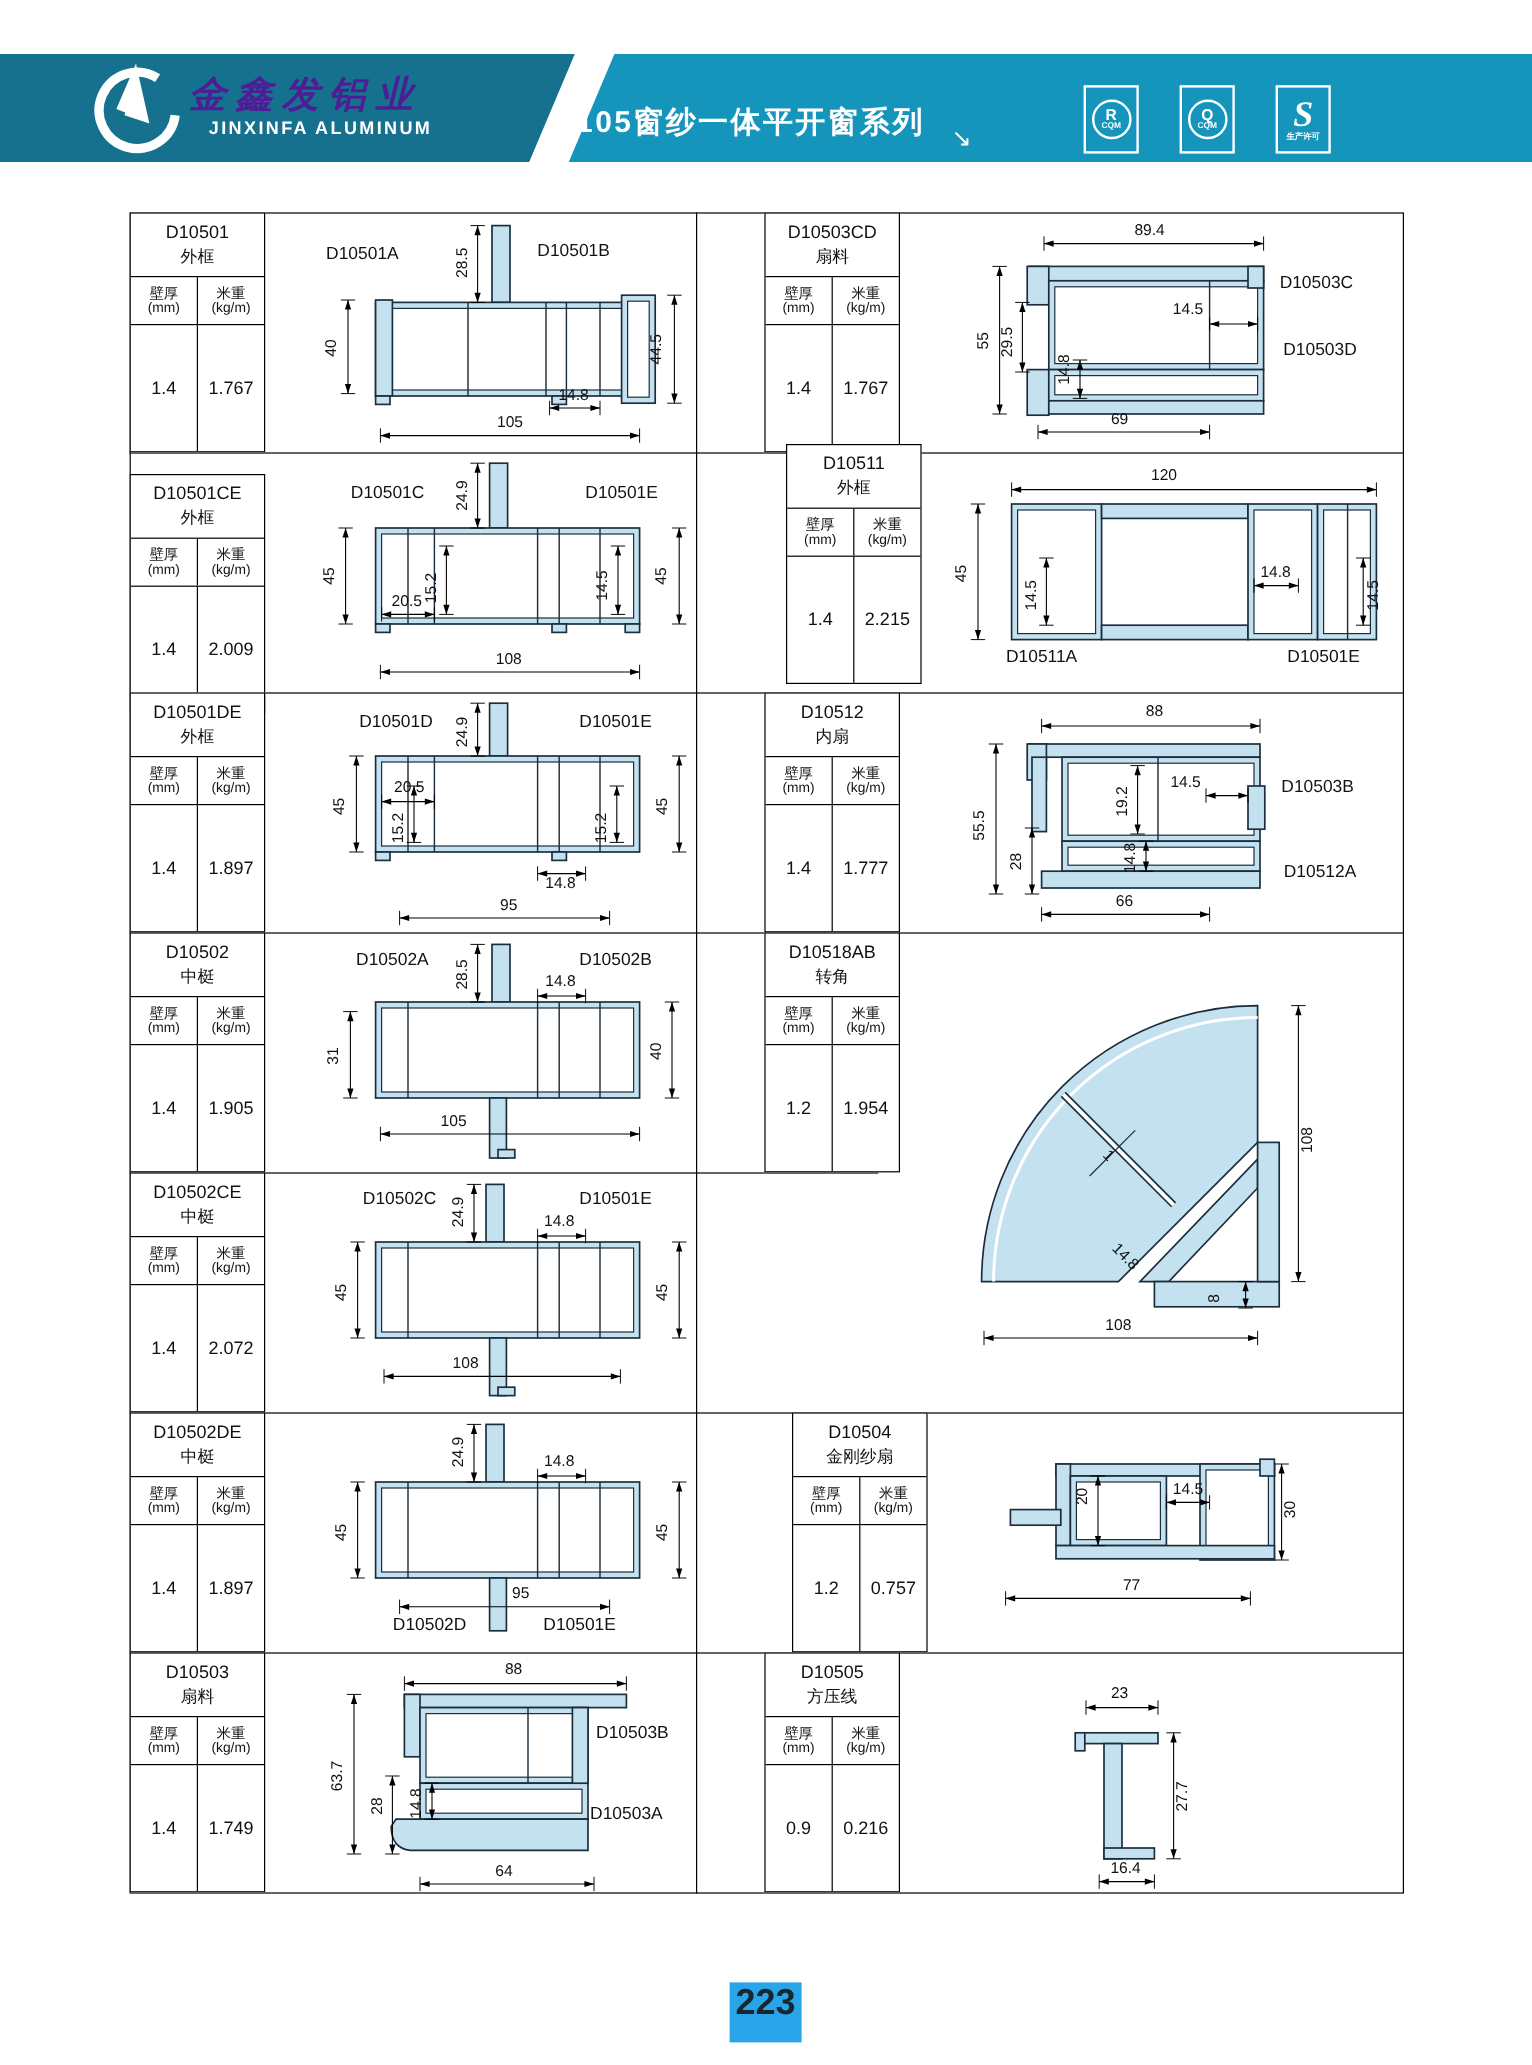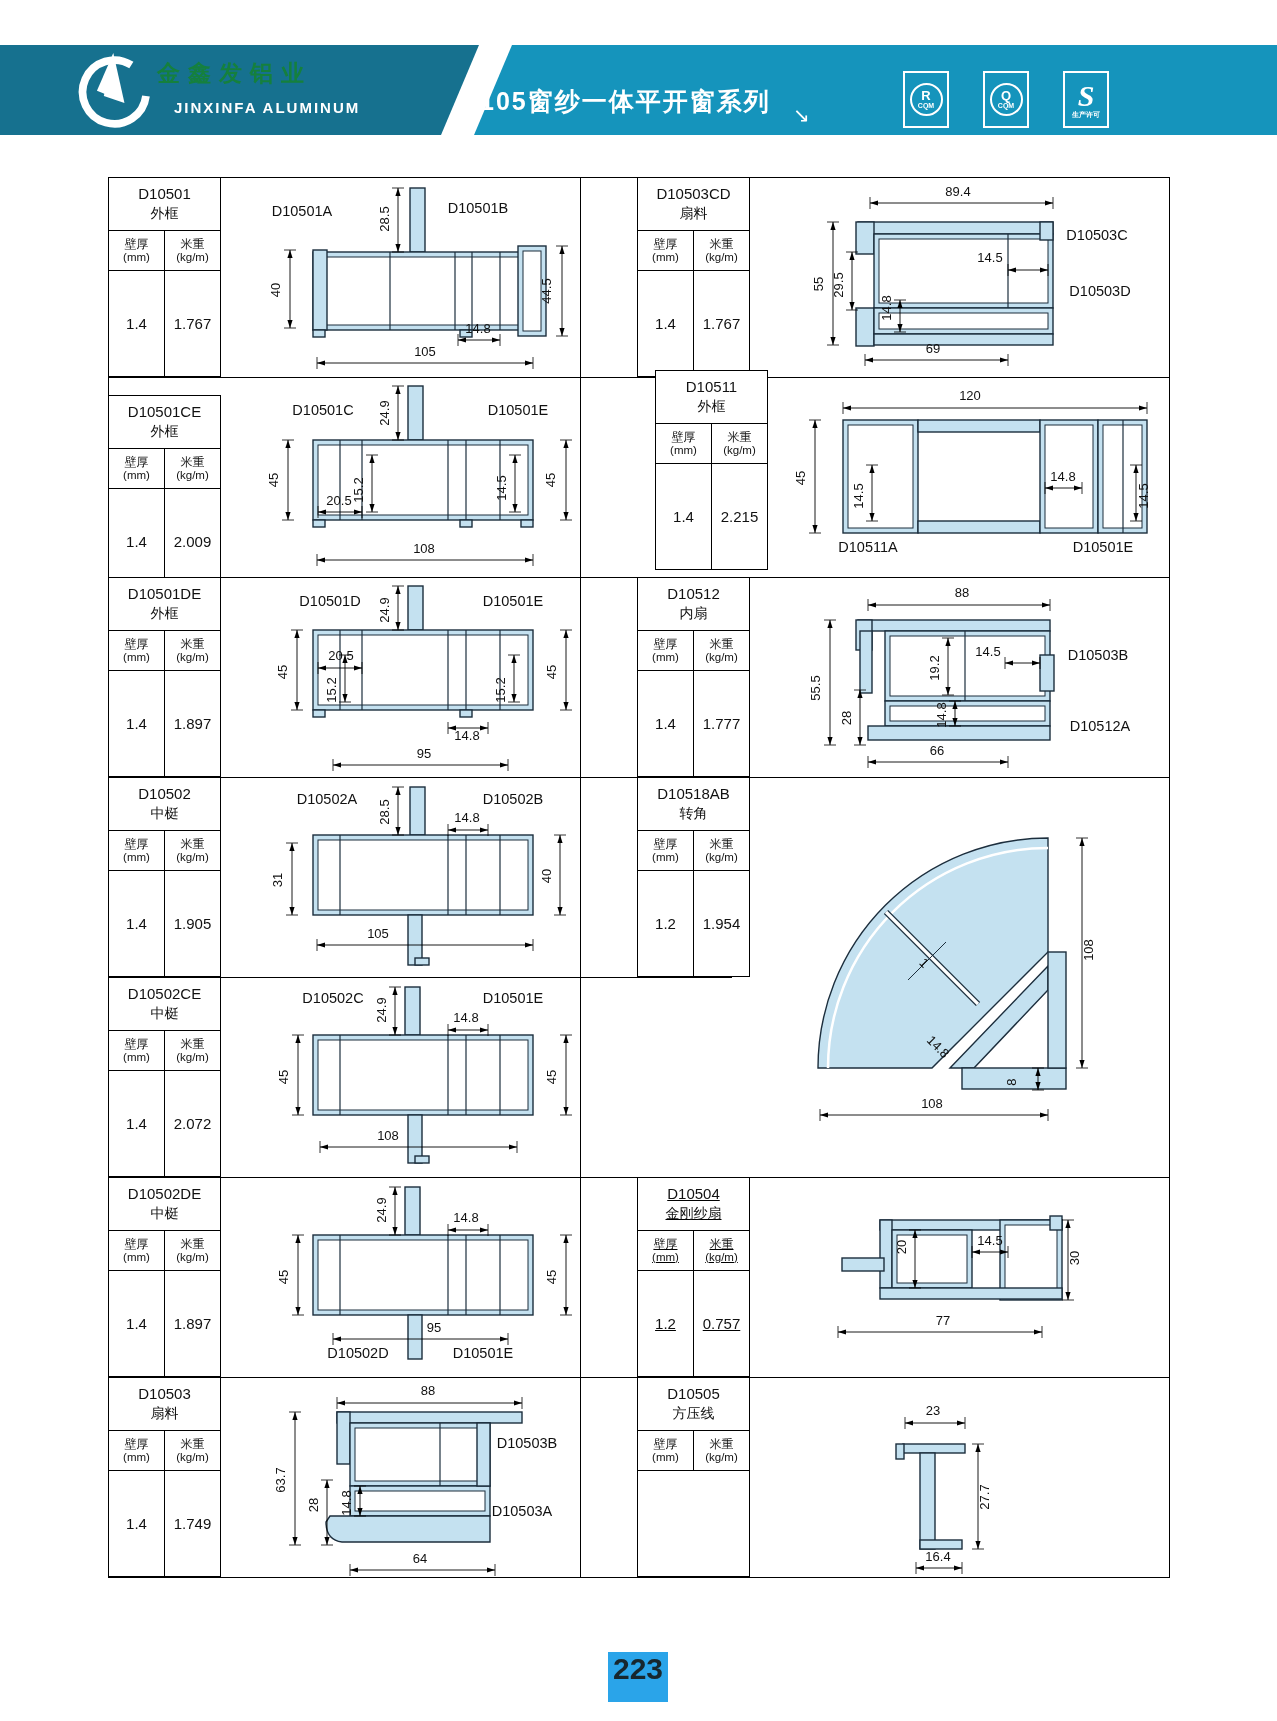--- a/index.html
+++ b/index.html
@@ -5,22 +5,22 @@
   html,body{margin:0;padding:0;background:#e8e8e8;}
   .page{position:relative;width:1277px;height:1721px;background:#fff;margin:0 auto;
         font-family:"Liberation Sans","DejaVu Sans",sans-serif;overflow:hidden;}
   
   .band{position:absolute;left:0;top:45px;width:1277px;height:90px;}
   .band-dark{position:absolute;inset:0;background:#16718f;
              clip-path:polygon(0 0,479px 0,441px 100%,0 100%);}
   .band-light{position:absolute;inset:0;background:#1594bc;
              clip-path:polygon(512px 0,100% 0,100% 100%,474px 100%);}
   .emblem{position:absolute;left:66px;top:6px;}
-  .brand-cn{position:absolute;left:157px;top:13px;color:#15803d;font-size:23px;font-weight:bold;
-            letter-spacing:8px;white-space:nowrap;}
+  .brand-cn{position:absolute;left:157px;top:13px;color:#4c1d95;font-size:31px;font-weight:bold;
+            letter-spacing:8px;white-space:nowrap;font-style:italic;}
   .brand-en{position:absolute;left:174px;top:54px;color:#fff;font-size:15px;font-weight:bold;
             letter-spacing:2px;white-space:nowrap;}
   .series-title{position:absolute;left:460px;top:40px;color:#fff;font-size:25px;font-weight:bold;
             letter-spacing:2px;white-space:nowrap;}
   .series-arrow{position:absolute;left:793px;top:58px;color:#fff;font-size:20px;}
   .badges{position:absolute;left:903px;top:26px;display:flex;gap:34px;}
   .badge{width:46px;height:57px;border:2px solid #fff;box-sizing:border-box;display:flex;
          flex-direction:column;align-items:center;justify-content:center;color:#fff;}
   .badge .bcirc{width:33px;height:33px;border:2px solid #fff;border-radius:50%;box-sizing:border-box;
          display:flex;flex-direction:column;align-items:center;justify-content:center;line-height:1;}
@@ -301,21 +301,21 @@
       <div>
               <span class="ci-h1">米重</span>
            <span class="ci-h2">(kg/m)</span>
             </div>
     </div>
     <div class="ci-vals">
       <div>1.4</div>
       <div>1.897</div>
     </div>
   </div>
-        <div class="cinfo" style="left: 637px; top: 1177px; text-decoration: underline;">
+        <div class="cinfo" style="left: 660px; top: 1177px;">
     <div class="ci-title">
       <div class="ci-model">D10504</div>
       <div class="ci-type">金刚纱扇</div>
     </div>
     <div class="ci-heads">
       <div>
               <span class="ci-h1">壁厚</span>
            <span class="ci-h2">(mm)</span>
             </div>
       <div>
@@ -355,20 +355,24 @@
     </div>
     <div class="ci-heads">
       <div>
               <span class="ci-h1">壁厚</span>
            <span class="ci-h2">(mm)</span>
             </div>
       <div>
               <span class="ci-h1">米重</span>
            <span class="ci-h2">(kg/m)</span>
             </div>
+    </div>
+    <div class="ci-vals">
+      <div>0.9</div>
+      <div>0.216</div>
     </div>
   </div>
       </div>
     <svg id="dwg" width="1277" height="1721">
         <g>
           <rect x="410" y="188" width="15" height="64" fill="#c4e1f0" stroke="#1c2e3d" stroke-width="1.4"></rect>
           <rect x="313" y="252" width="220" height="78" fill="#c4e1f0" stroke="#1c2e3d" stroke-width="1.4"></rect>
           <rect x="318" y="257" width="210" height="68" fill="#fff" stroke="#1c2e3d" stroke-width="1"></rect>
           <rect x="313" y="250" width="14" height="80" fill="#c4e1f0" stroke="#1c2e3d" stroke-width="1.4"></rect>
           <rect x="518" y="246" width="28" height="90" fill="#c4e1f0" stroke="#1c2e3d" stroke-width="1.4"></rect>

